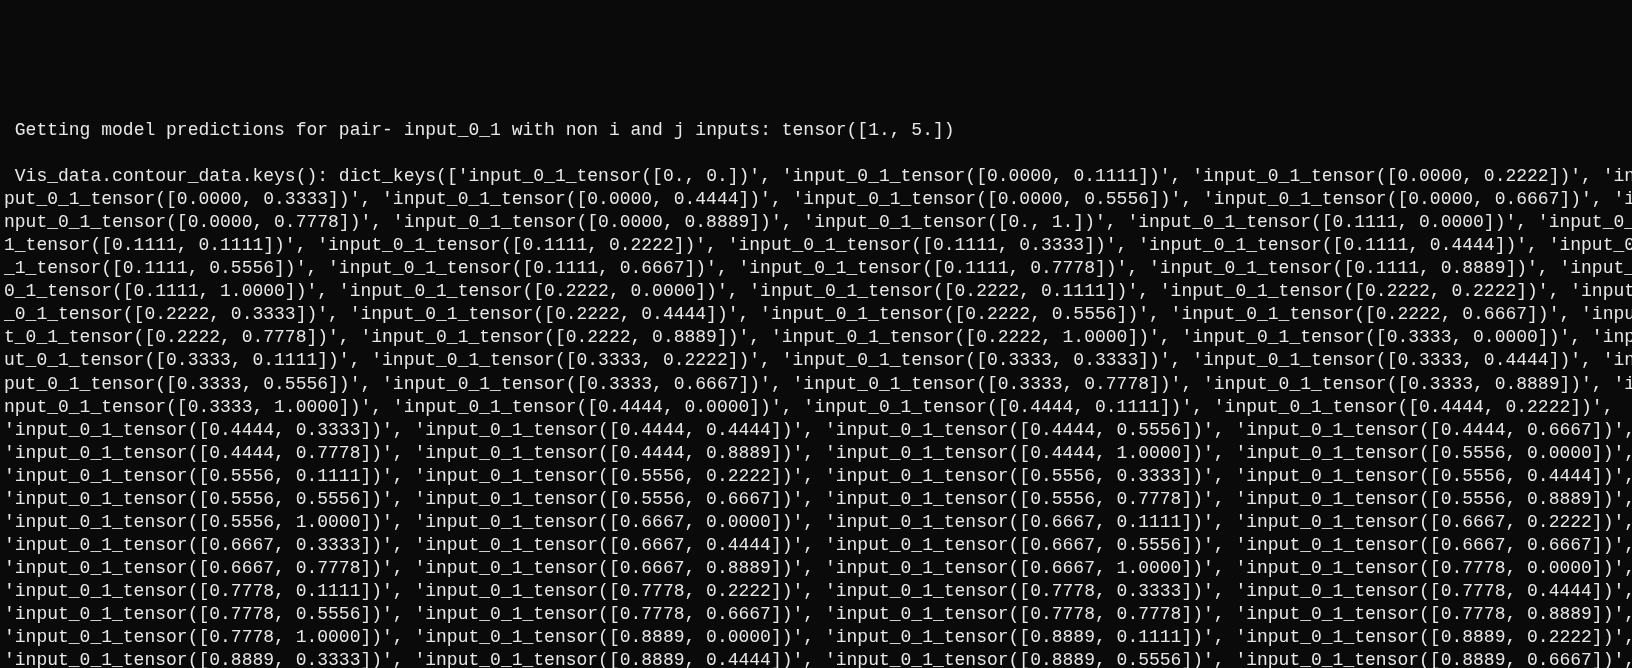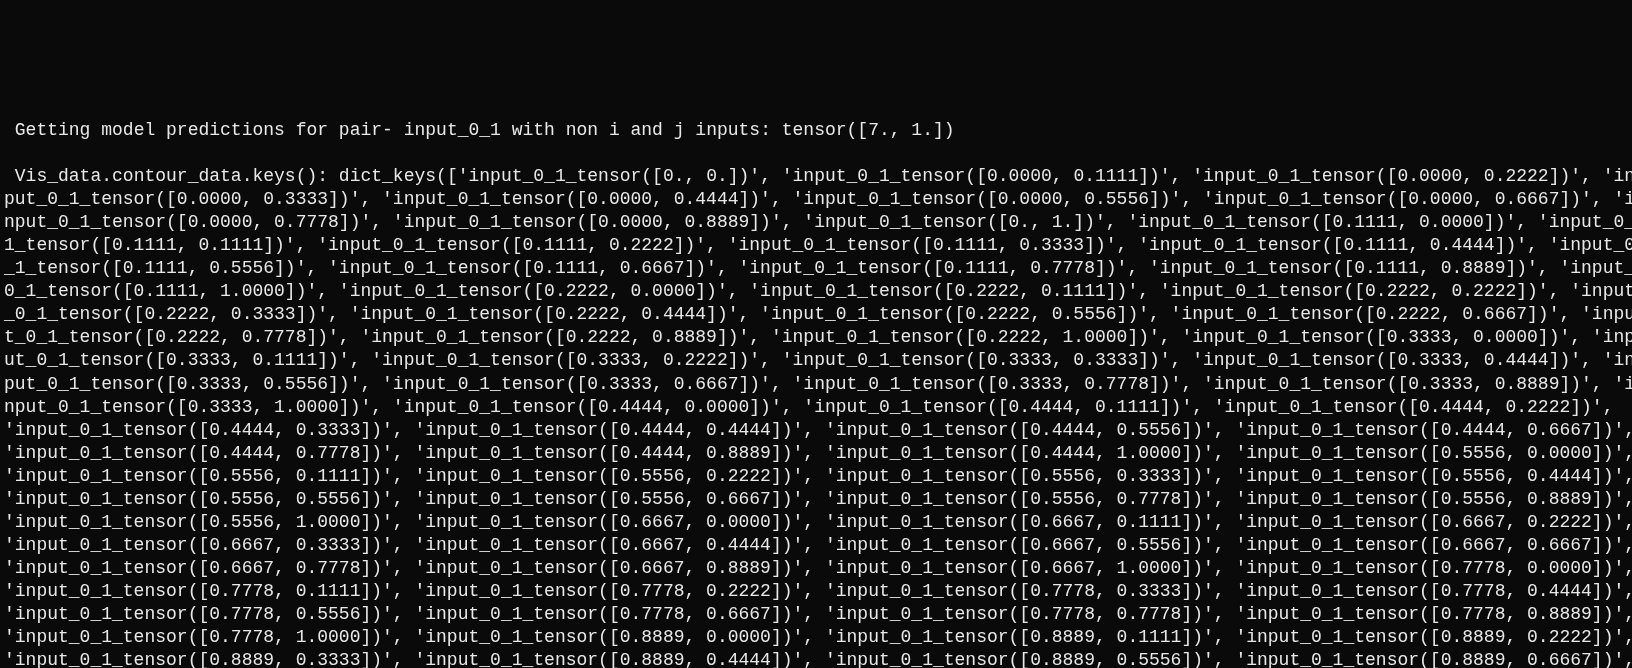--- a/index.html
+++ b/index.html
@@ -20,20 +20,20 @@
     padding: 4px 0 0 4px;
     position: relative;
     width: 1632px;
   }
 </style>
 </head>
 <body>
 
 
 
-<div class="terminal"><span> Getting model predictions for pair- input_0_1 with non i and j inputs: tensor([7., 1.])</span>
+<div class="terminal"><span> Getting model predictions for pair- input_0_1 with non i and j inputs: tensor([1., 5.])</span>
 <span></span>
 <span id="dict-keys-target"> Vis_data.contour_data.keys(): dict_keys(['input_0_1_tensor([0., 0.])', 'input_0_1_tensor([0.0000, 0.1111])', 'input_0_1_tensor([0.0000, 0.2222])', 'input_0_1_tensor([0.0000, 0.3333])', 'input_0_1_tensor([0.0000, 0.4444])', 'input_0_1_tensor([0.0000, 0.5556])', 'input_0_1_tensor([0.0000, 0.6667])', 'input_0_1_tensor([0.0000, 0.7778])', 'input_0_1_tensor([0.0000, 0.8889])', 'input_0_1_tensor([0., 1.])', 'input_0_1_tensor([0.1111, 0.0000])', 'input_0_1_tensor([0.1111, 0.1111])', 'input_0_1_tensor([0.1111, 0.2222])', 'input_0_1_tensor([0.1111, 0.3333])', 'input_0_1_tensor([0.1111, 0.4444])', 'input_0_1_tensor([0.1111, 0.5556])', 'input_0_1_tensor([0.1111, 0.6667])', 'input_0_1_tensor([0.1111, 0.7778])', 'input_0_1_tensor([0.1111, 0.8889])', 'input_0_1_tensor([0.1111, 1.0000])', 'input_0_1_tensor([0.2222, 0.0000])', 'input_0_1_tensor([0.2222, 0.1111])', 'input_0_1_tensor([0.2222, 0.2222])', 'input_0_1_tensor([0.2222, 0.3333])', 'input_0_1_tensor([0.2222, 0.4444])', 'input_0_1_tensor([0.2222, 0.5556])', 'input_0_1_tensor([0.2222, 0.6667])', 'input_0_1_tensor([0.2222, 0.7778])', 'input_0_1_tensor([0.2222, 0.8889])', 'input_0_1_tensor([0.2222, 1.0000])', 'input_0_1_tensor([0.3333, 0.0000])', 'input_0_1_tensor([0.3333, 0.1111])', 'input_0_1_tensor([0.3333, 0.2222])', 'input_0_1_tensor([0.3333, 0.3333])', 'input_0_1_tensor([0.3333, 0.4444])', 'input_0_1_tensor([0.3333, 0.5556])', 'input_0_1_tensor([0.3333, 0.6667])', 'input_0_1_tensor([0.3333, 0.7778])', 'input_0_1_tensor([0.3333, 0.8889])', 'input_0_1_tensor([0.3333, 1.0000])', 'input_0_1_tensor([0.4444, 0.0000])', 'input_0_1_tensor([0.4444, 0.1111])', 'input_0_1_tensor([0.4444, 0.2222])', 'input_0_1_tensor([0.4444, 0.3333])', 'input_0_1_tensor([0.4444, 0.4444])', 'input_0_1_tensor([0.4444, 0.5556])', 'input_0_1_tensor([0.4444, 0.6667])', 'input_0_1_tensor([0.4444, 0.7778])', 'input_0_1_tensor([0.4444, 0.8889])', 'input_0_1_tensor([0.4444, 1.0000])', 'input_0_1_tensor([0.5556, 0.0000])', 'input_0_1_tensor([0.5556, 0.1111])', 'input_0_1_tensor([0.5556, 0.2222])', 'input_0_1_tensor([0.5556, 0.3333])', 'input_0_1_tensor([0.5556, 0.4444])', 'input_0_1_tensor([0.5556, 0.5556])', 'input_0_1_tensor([0.5556, 0.6667])', 'input_0_1_tensor([0.5556, 0.7778])', 'input_0_1_tensor([0.5556, 0.8889])', 'input_0_1_tensor([0.5556, 1.0000])', 'input_0_1_tensor([0.6667, 0.0000])', 'input_0_1_tensor([0.6667, 0.1111])', 'input_0_1_tensor([0.6667, 0.2222])', 'input_0_1_tensor([0.6667, 0.3333])', 'input_0_1_tensor([0.6667, 0.4444])', 'input_0_1_tensor([0.6667, 0.5556])', 'input_0_1_tensor([0.6667, 0.6667])', 'input_0_1_tensor([0.6667, 0.7778])', 'input_0_1_tensor([0.6667, 0.8889])', 'input_0_1_tensor([0.6667, 1.0000])', 'input_0_1_tensor([0.7778, 0.0000])', 'input_0_1_tensor([0.7778, 0.1111])', 'input_0_1_tensor([0.7778, 0.2222])', 'input_0_1_tensor([0.7778, 0.3333])', 'input_0_1_tensor([0.7778, 0.4444])', 'input_0_1_tensor([0.7778, 0.5556])', 'input_0_1_tensor([0.7778, 0.6667])', 'input_0_1_tensor([0.7778, 0.7778])', 'input_0_1_tensor([0.7778, 0.8889])', 'input_0_1_tensor([0.7778, 1.0000])', 'input_0_1_tensor([0.8889, 0.0000])', 'input_0_1_tensor([0.8889, 0.1111])', 'input_0_1_tensor([0.8889, 0.2222])', 'input_0_1_tensor([0.8889, 0.3333])', 'input_0_1_tensor([0.8889, 0.4444])', 'input_0_1_tensor([0.8889, 0.5556])', 'input_0_1_tensor([0.8889, 0.6667])', 'input_0_1_tensor([0.8889, 0.7778])', 'input_0_1_tensor([0.8889, 0.8889])', 'input_0_1_tensor([0.8889, 1.0000])', 'input_0_1_tensor([1., 0.])', 'input_0_1_tensor([1.0000, 0.1111])', 'input_0_1_tensor([1.0000, 0.2222])', 'input_0_1_tensor([1.0000, 0.3333])', 'input_0_1_tensor([1.0000, 0.4444])', 'input_0_1_tensor([1.0000, 0.5556])', 'input_0_1_tensor([1.0000, 0.6667])', 'input_0_1_tensor([1.0000, 0.7778])', 'input_0_1_tensor([1.0000, 0.8889])', 'input_0_1_tensor([1., 1.])'])</span>
 <span></span>
 </div>
 
 
 
 
 </body></html>

